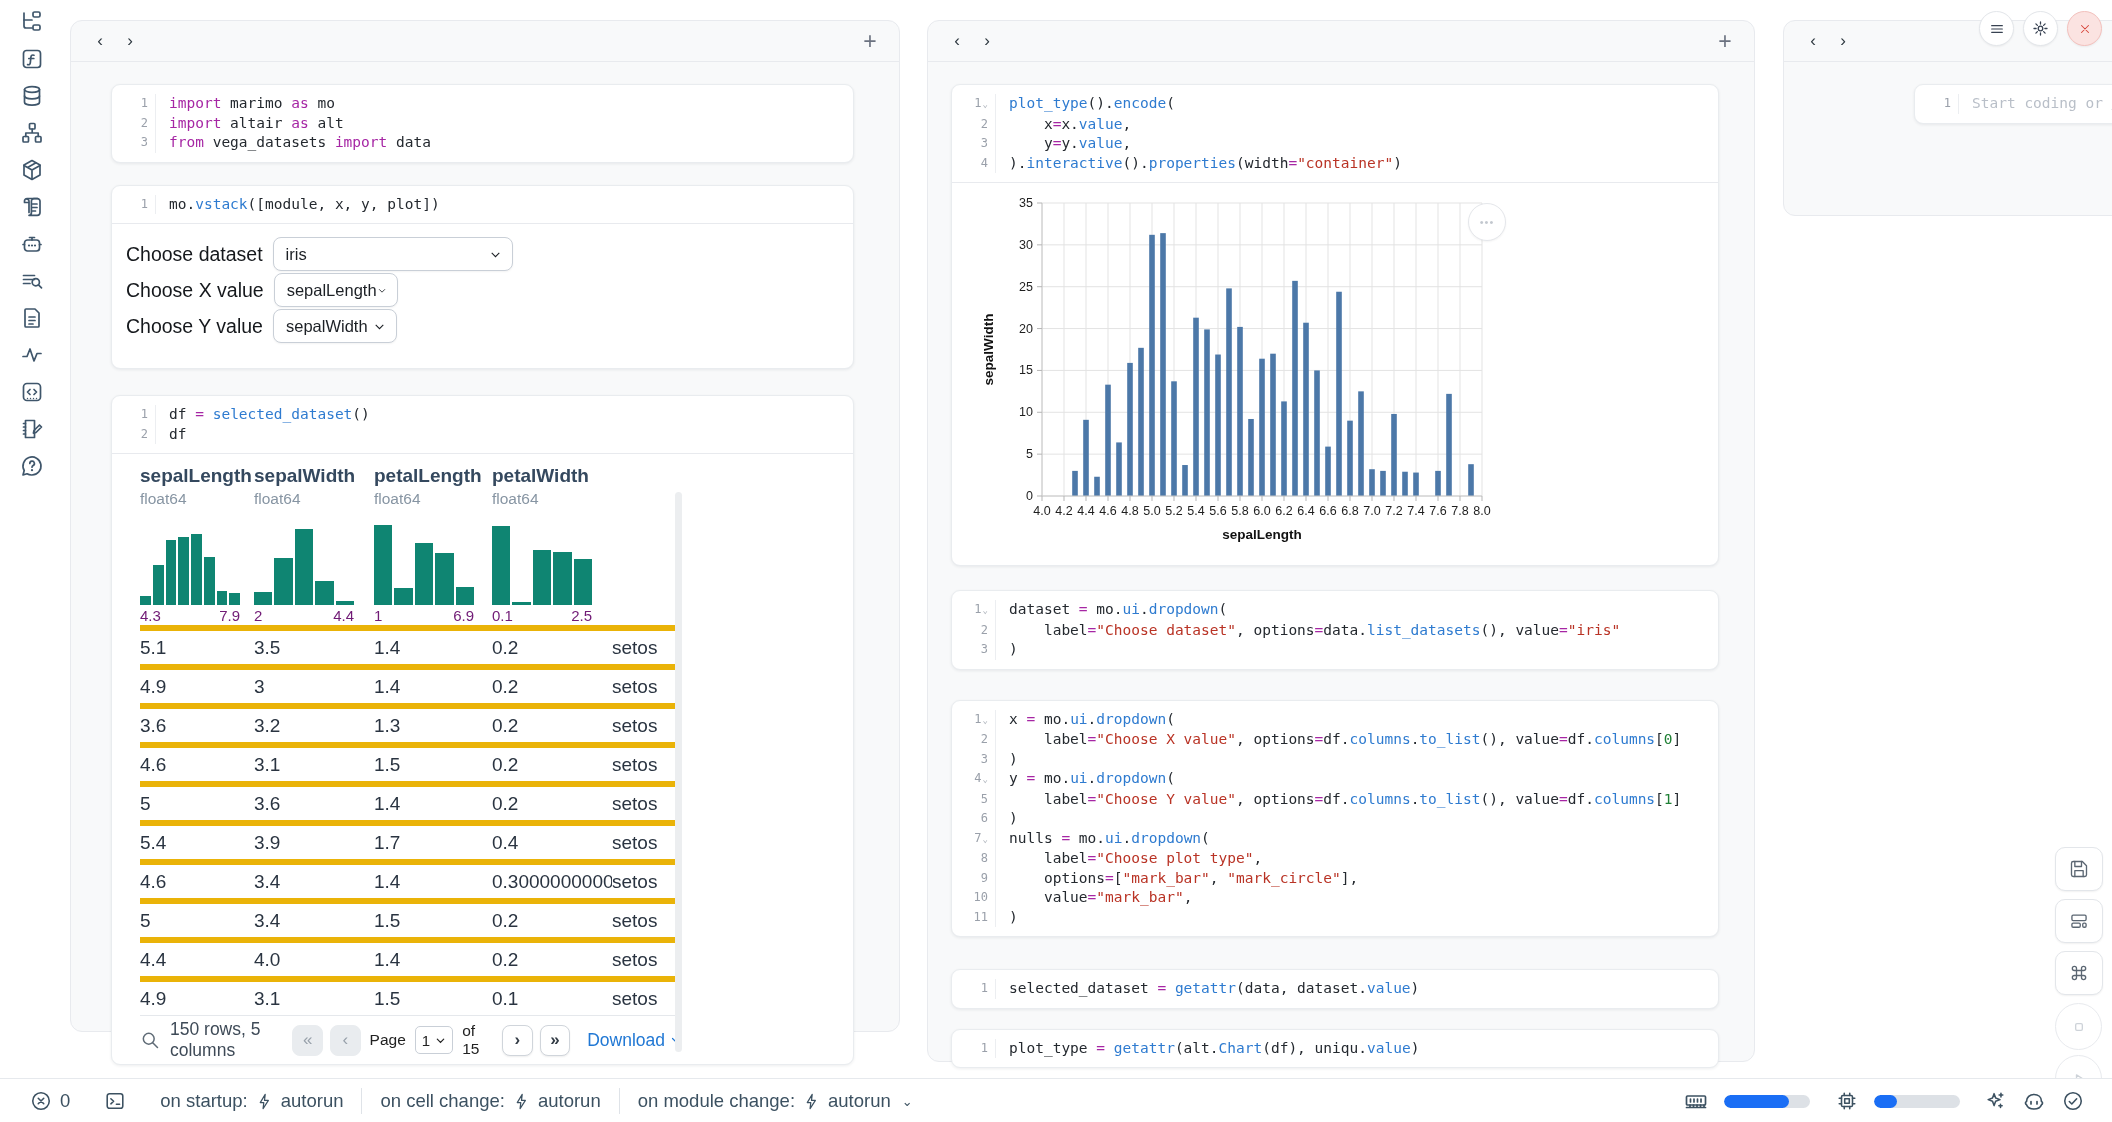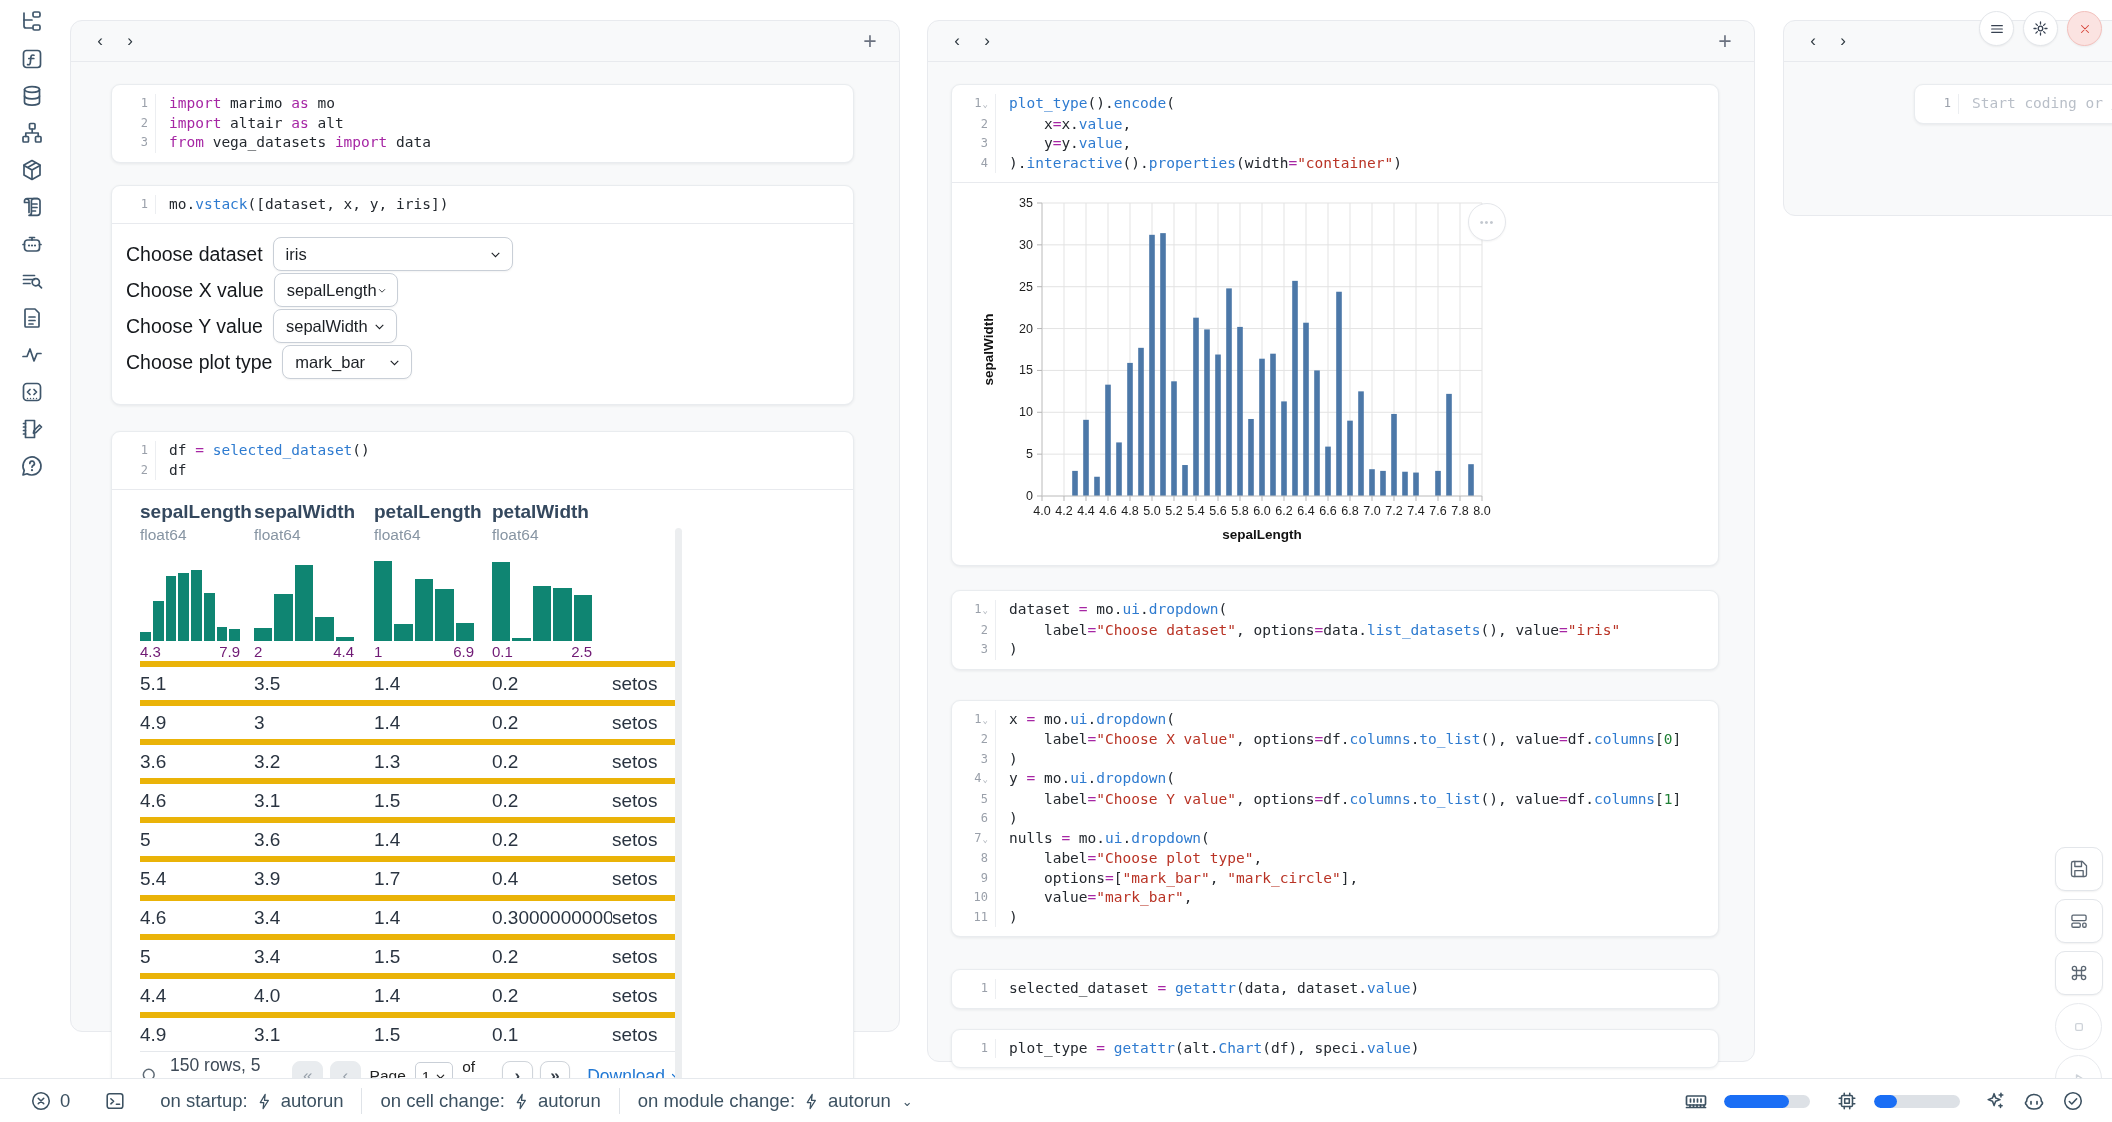--- a/index.html
+++ b/index.html
@@ -196,21 +196,21 @@
     <div class="card">
       <div class="code">
           <div class="cl"><span class="ln">1</span><span><span class="tk">import</span><span class="tp"> marimo </span><span class="tk">as</span><span class="tp"> mo</span></span></div>
           <div class="cl"><span class="ln">2</span><span><span class="tk">import</span><span class="tp"> altair </span><span class="tk">as</span><span class="tp"> alt</span></span></div>
           <div class="cl"><span class="ln">3</span><span><span class="tk">from</span><span class="tp"> vega_datasets </span><span class="tk">import</span><span class="tp"> data</span></span></div>
         </div>
     </div>
     <div style="height:22px"></div>
     <div class="card">
       <div class="code">
-          <div class="cl"><span class="ln">1</span><span><span class="tp">mo.</span><span class="tf">vstack</span><span class="tp">([dataset, x, y, iris])</span></span></div>
+          <div class="cl"><span class="ln">1</span><span><span class="tp">mo.</span><span class="tf">vstack</span><span class="tp">([module, x, y, plot])</span></span></div>
         </div>
       <div class="divider"></div>
       <div class="ctl-area" id="controls-host">
           <div class="ctl-row">
             <span class="ctl-label">Choose dataset</span>
             <div class="select" style="width: 240px;">
               <span>iris</span>
               <svg width="13" height="13" viewBox="0 0 24 24">
                 <path d="M5 9l7 7 7-7"></path>
               </svg>
@@ -222,29 +222,20 @@
               <span>sepalLength</span>
               <svg width="13" height="13" viewBox="0 0 24 24">
                 <path d="M5 9l7 7 7-7"></path>
               </svg>
             </div>
           </div>
           <div class="ctl-row">
             <span class="ctl-label">Choose Y value</span>
             <div class="select" style="width: 124px;">
               <span>sepalWidth</span>
-              <svg width="13" height="13" viewBox="0 0 24 24">
-                <path d="M5 9l7 7 7-7"></path>
-              </svg>
-            </div>
-          </div>
-          <div class="ctl-row">
-            <span class="ctl-label">Choose plot type</span>
-            <div class="select" style="width: 130px;">
-              <span>mark_bar</span>
               <svg width="13" height="13" viewBox="0 0 24 24">
                 <path d="M5 9l7 7 7-7"></path>
               </svg>
             </div>
           </div>
         </div>
     </div>
     <div style="height:26px"></div>
     <div class="card">
       <div class="code">
@@ -609,21 +600,21 @@
     </div>
     <div style="height:32px"></div>
     <div class="card">
       <div class="code">
           <div class="cl"><span class="ln">1</span><span><span class="tp">selected_dataset </span><span class="tk">=</span><span class="tp"> </span><span class="tf">getattr</span><span class="tp">(data, dataset.</span><span class="tf">value</span><span class="tp">)</span></span></div>
         </div>
     </div>
     <div style="height:20px"></div>
     <div class="card">
       <div class="code">
-          <div class="cl"><span class="ln">1</span><span><span class="tp">plot_type </span><span class="tk">=</span><span class="tp"> </span><span class="tf">getattr</span><span class="tp">(alt.</span><span class="tf">Chart</span><span class="tp">(df), speci.</span><span class="tf">value</span><span class="tp">)</span></span></div>
+          <div class="cl"><span class="ln">1</span><span><span class="tp">plot_type </span><span class="tk">=</span><span class="tp"> </span><span class="tf">getattr</span><span class="tp">(alt.</span><span class="tf">Chart</span><span class="tp">(df), uniqu.</span><span class="tf">value</span><span class="tp">)</span></span></div>
         </div>
     </div>
   </div>
 </div>
 
 <div class="panel" id="panel-right">
   <div class="ptop">
     <div class="pchev">‹</div>
     <div class="pchev">›</div>
   </div>

